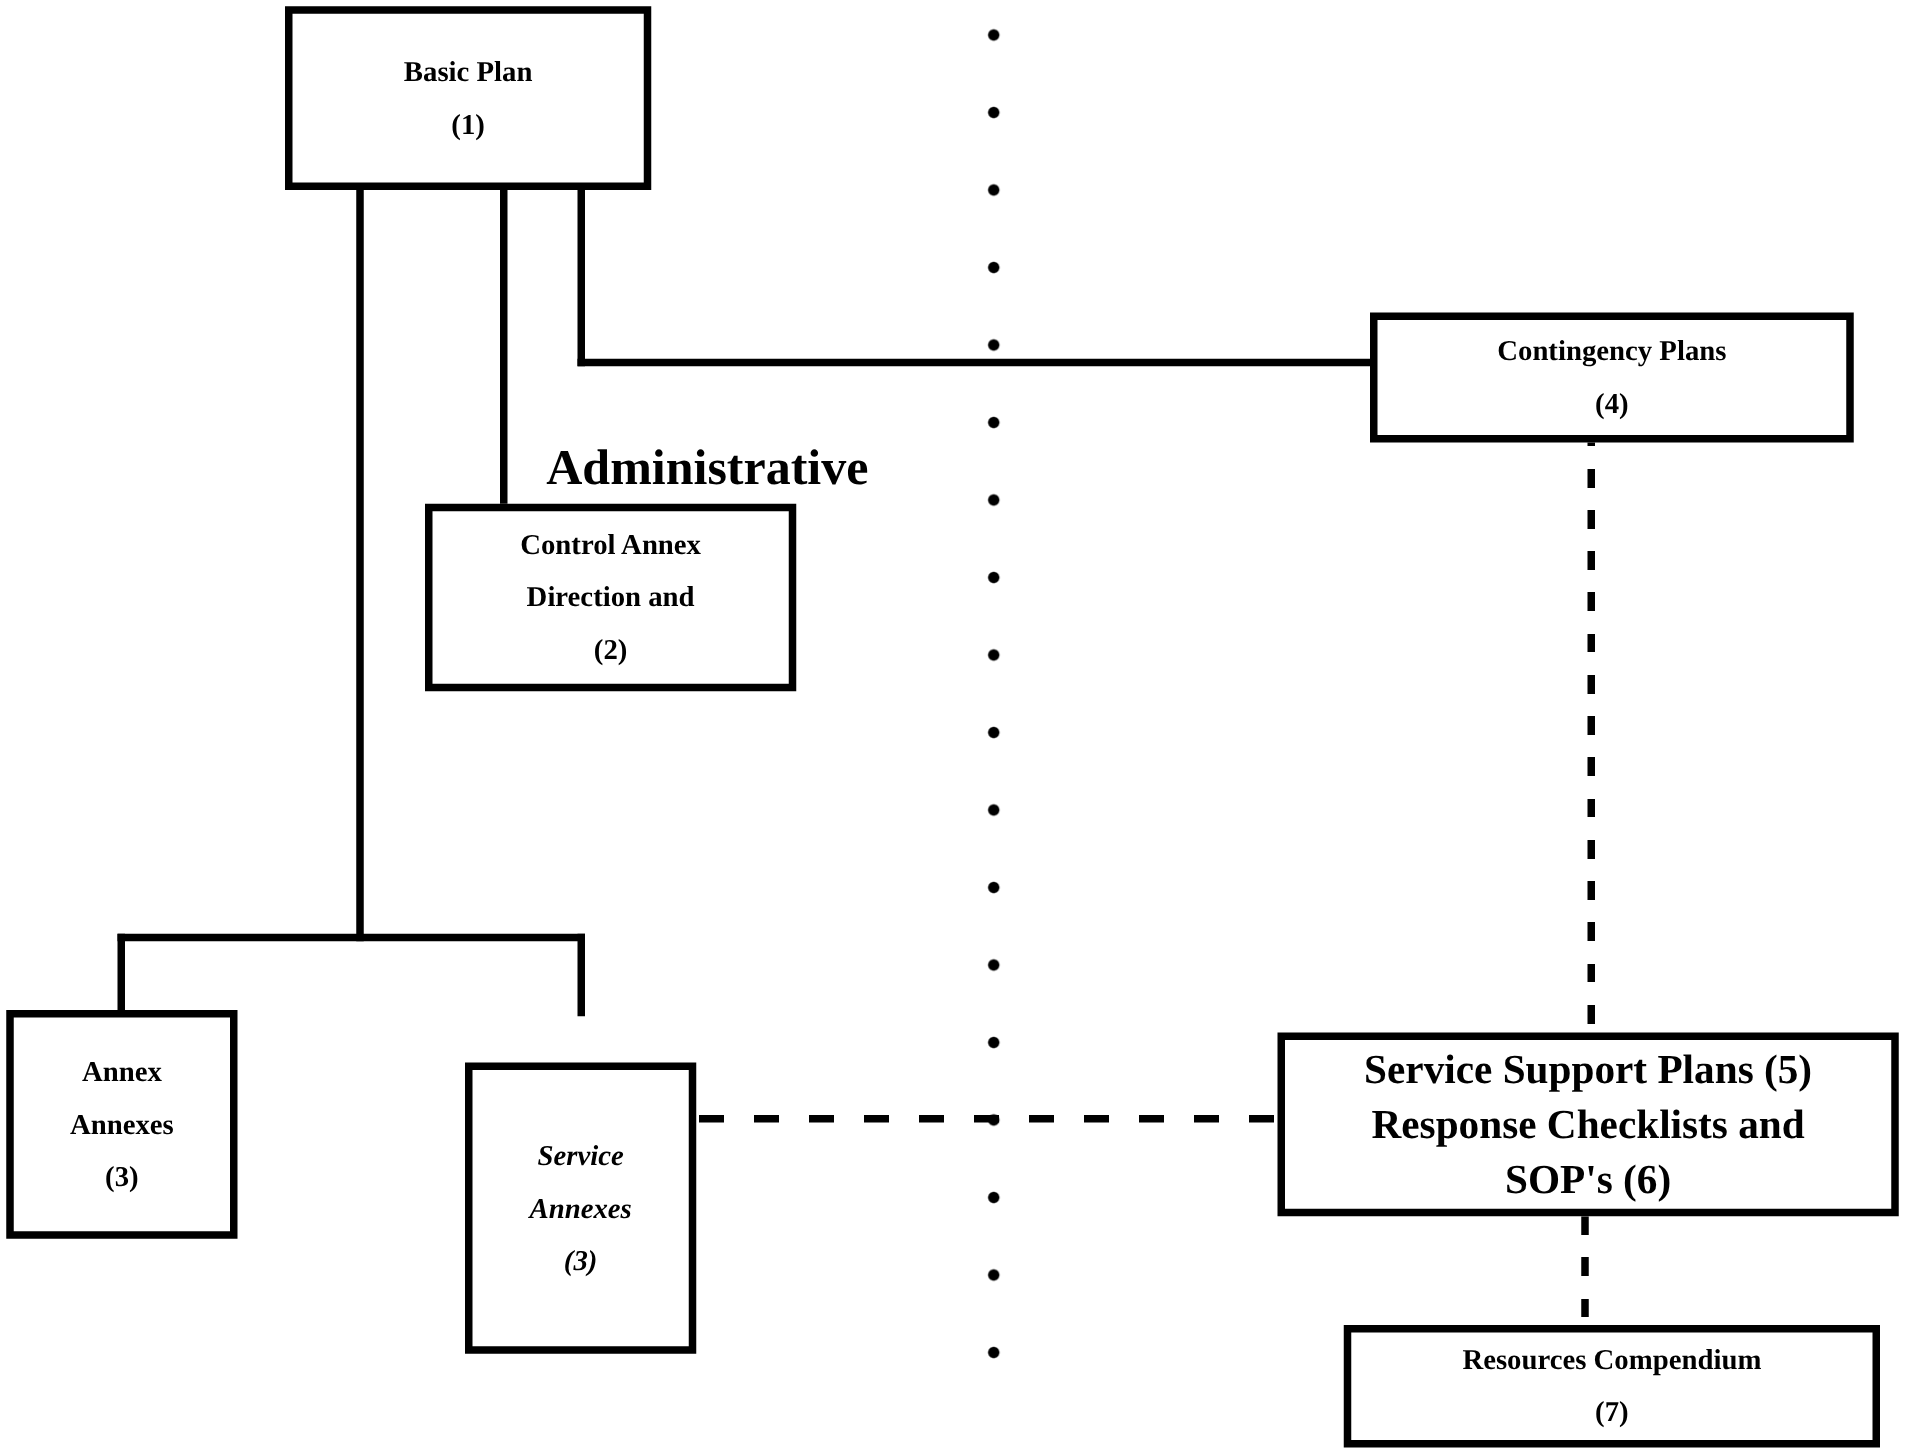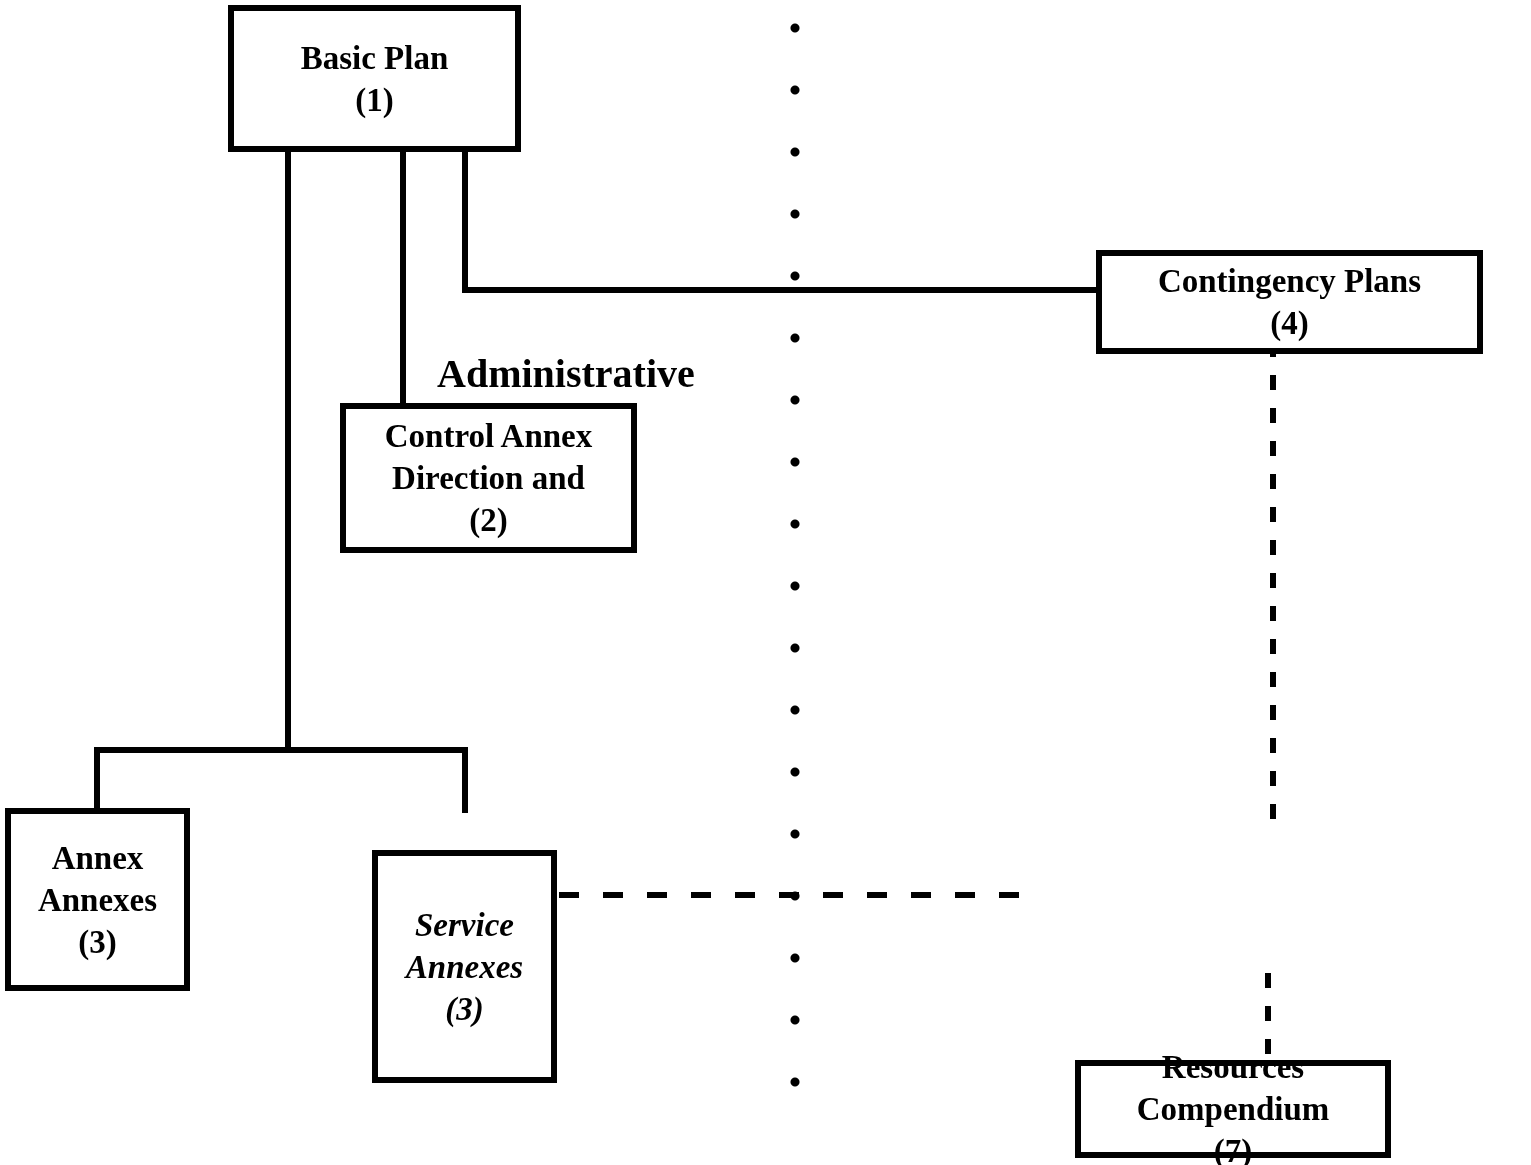--- a/index.html
+++ b/index.html
@@ -20,21 +20,21 @@
   }
   .box {
     position: absolute;
     border: 6px solid var(--ink);
     background: var(--bg);
     display: flex;
     flex-direction: column;
     justify-content: center;
     align-items: center;
     text-align: center;
-    font-size: 33px;
+    font-size: 23px;
     line-height: 42px;
     z-index: 3;
   }
   .floating-label {
     position: absolute;
     font-size: 40px;
     line-height: 36px;
     z-index: 3;
     white-space: nowrap;
   }
@@ -54,21 +54,21 @@
     background-repeat: repeat-y;
   }
 
   
   #basic-plan            { left: 228px;  top: 5px;    width: 293px; height: 147px; }
   #contingency-plans     { left: 1096px; top: 250px;  width: 387px; height: 104px; }
   #direction-control     { left: 340px;  top: 403px;  width: 297px; height: 150px; }
   #staff-annexes         { left: 5px;    top: 808px;  width: 185px; height: 183px; }
   #service-annexes       { left: 372px;  top: 850px;  width: 185px; height: 233px; font-style: italic; }
   #service-support       { left: 1022px; top: 826px;  width: 497px; height: 147px; font-size: 33px; line-height: 44px; }
-  #resources-compendium  { left: 1075px; top: 1060px; width: 316px; height: 98px; }
+  #resources-compendium  { left: 1075px; top: 1060px; width: 429px; height: 98px; }
 
   #administrative-label  { left: 437px;  top: 356px; }
 
   
   #line-basic-to-branch        { left: 285px; top: 150px; width: 6px;   height: 603px; }
   #line-basic-to-direction     { left: 400px; top: 150px; width: 6px;   height: 257px; }
   #line-basic-to-contingency-v { left: 462px; top: 150px; width: 6px;   height: 143px; }
   #line-basic-to-contingency-h { left: 462px; top: 287px; width: 636px; height: 6px; }
   #line-branch-horizontal      { left: 94px;  top: 747px; width: 374px; height: 6px; }
   #line-branch-to-staff        { left: 94px;  top: 747px; width: 6px;   height: 65px; }
@@ -124,19 +124,24 @@
     <div>Annexes</div>
     <div>(3)</div>
   </div>
 
   <div class="box" id="service-annexes">
     <div>Service</div>
     <div>Annexes</div>
     <div>(3)</div>
   </div>
 
+  <div class="box" id="service-support">
+    <div>Service Support Plans (5)</div>
+    <div>Response Checklists and</div>
+    <div>SOP's (6)</div>
+  </div>
 
   <div class="box" id="resources-compendium">
     <div>Resources Compendium</div>
     <div>(7)</div>
   </div>
 
 </div>
 
 </body></html>

